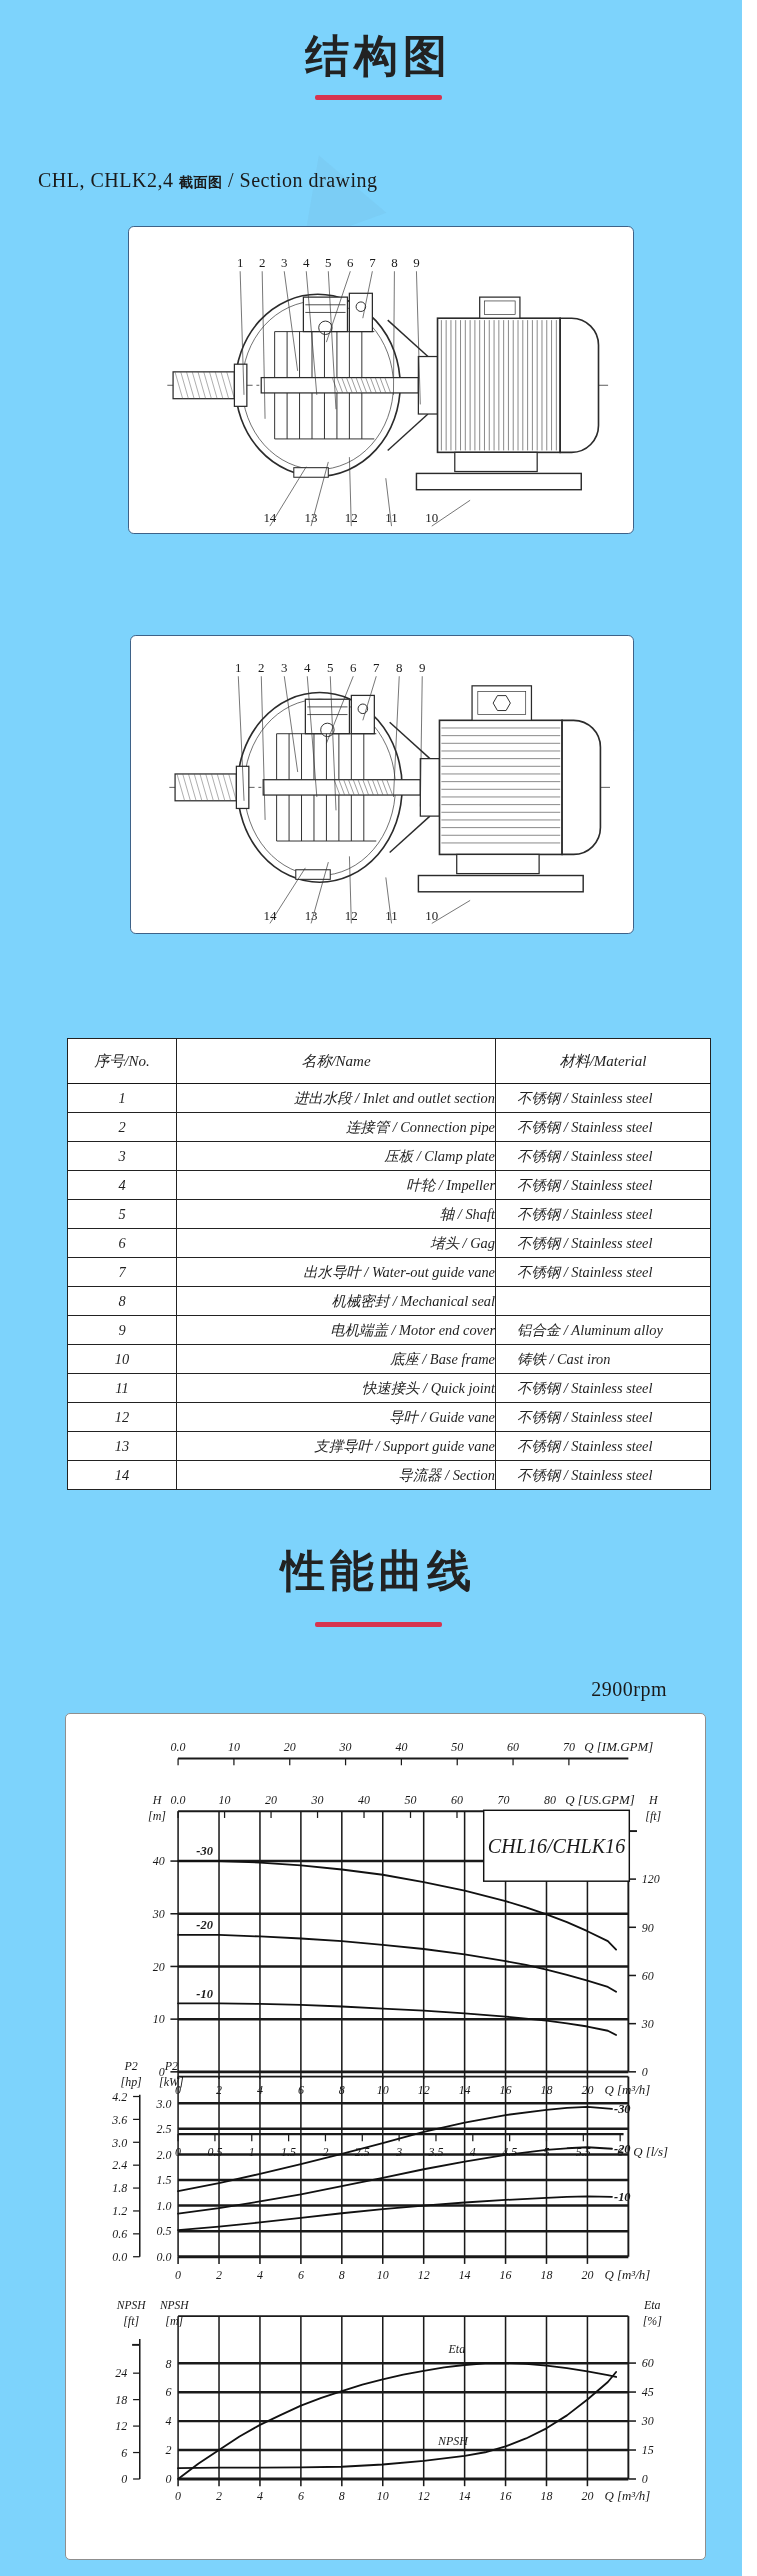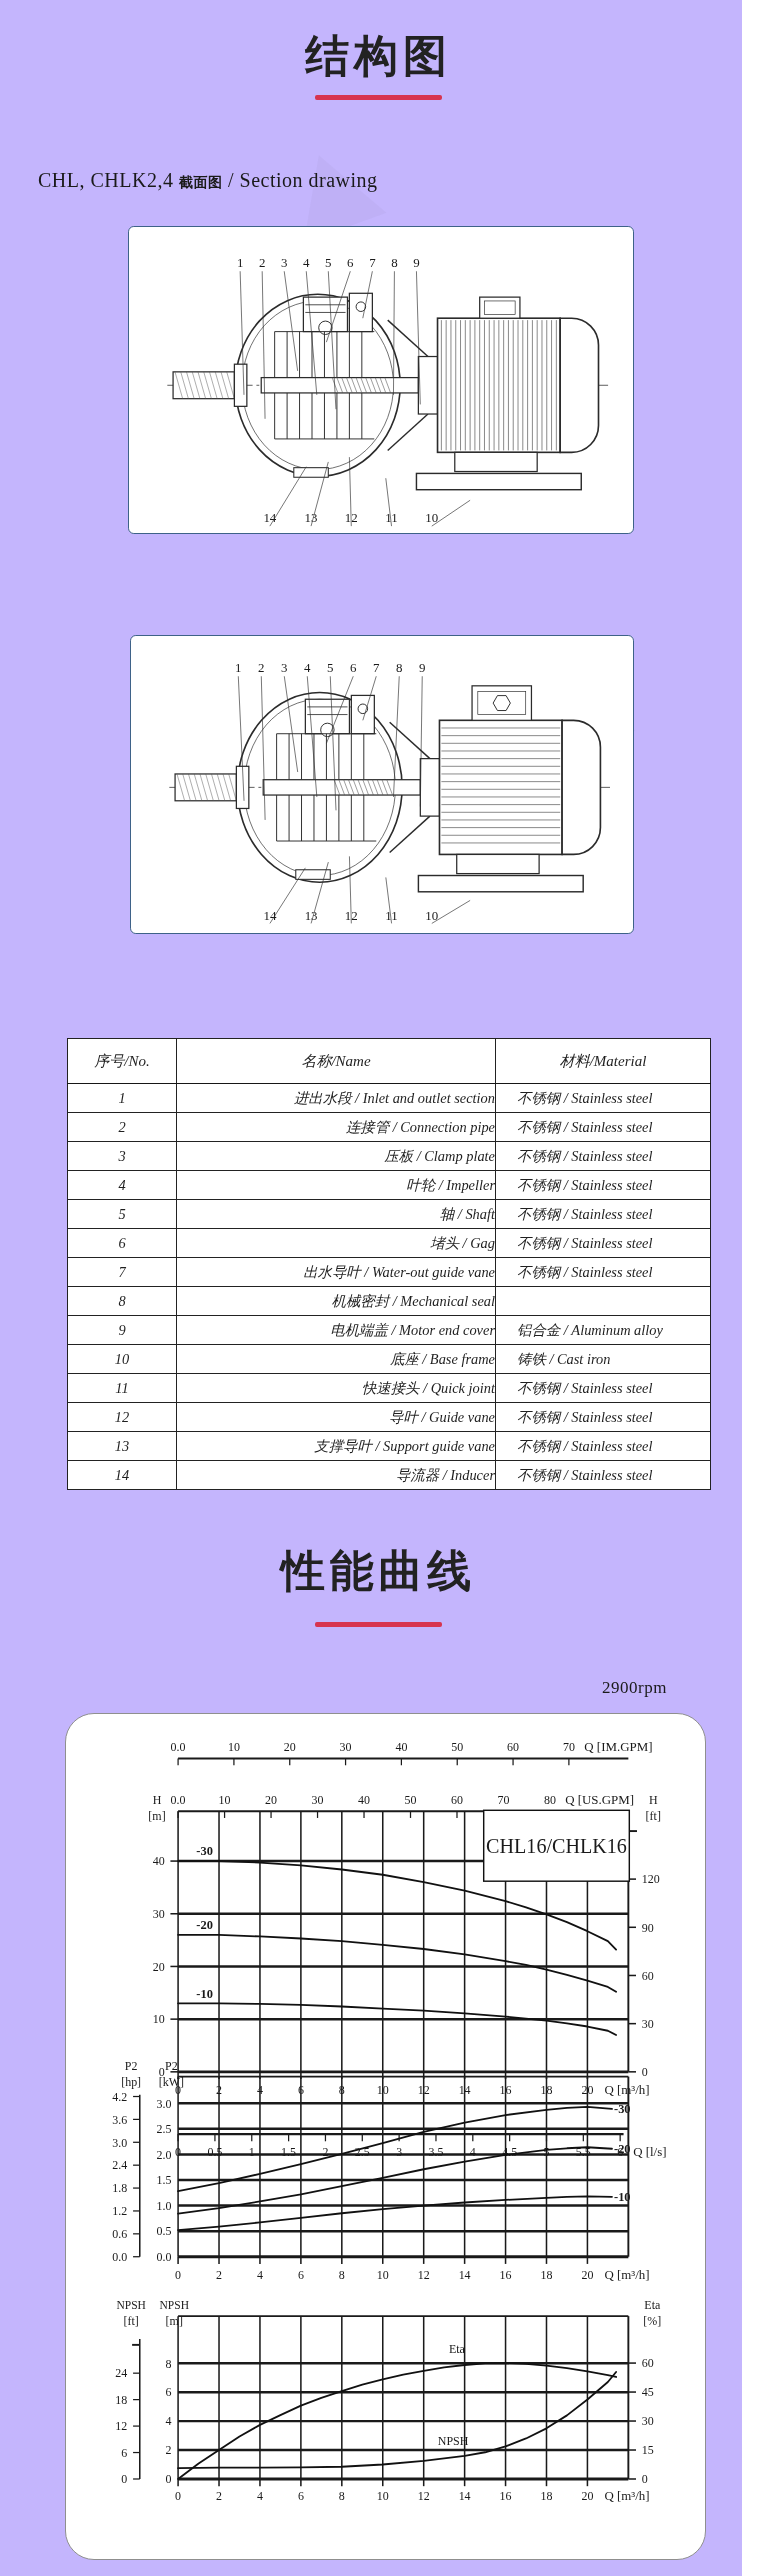--- a/index.html
+++ b/index.html
@@ -1,36 +1,36 @@
 <!DOCTYPE html>
 <html><head>
 <meta charset="utf-8">
 <style>
   html,body{margin:0;padding:0;background:#fff;}
-  .page{position:relative;width:742px;height:2576px;background:#c4b5fd;
+  .page{position:relative;width:742px;height:2576px;background:#7dd3fc;
         font-family:"Liberation Serif",serif;color:#1a1a1a;overflow:hidden;}
   .main-title{position:absolute;left:0;width:757px;text-align:center;
         font-family:"Liberation Sans",sans-serif;font-weight:bold;font-size:44px;
         letter-spacing:4.8px;color:#222;}
   .rule{position:absolute;height:4.8px;border-radius:1.9px;}
   .sect-head{position:absolute;left:38px;font-size:20px;letter-spacing:0.5px;white-space:nowrap;}
   .sect-head b{font-size:14px;}
   .draw-box{position:absolute;border:1.9px solid #3e6288;border-radius:5.8px;background:#fff;}
   .draw-box svg{display:block;}
   .mat-table{position:absolute;border-collapse:collapse;background:#fff;table-layout:fixed;font-style:italic;}
   .mat-table th,.mat-table td{border:1px solid #222;font-weight:normal;font-size:14.4px;
         padding:0;color:#1f1f1f;}
   .mat-table{border:1.9px solid #161616;}
   .mat-table th{height:44px;font-size:15px;border-bottom:1.5px solid #161616;text-align:center;}
   .mat-table td{height:28px;}
   .td-no{text-align:center;}
   .td-name{padding-left:40px !important;text-align:right;}
   .td-mat{padding-left:21px !important;text-align:left;margin-top:43px;}
-  .rpm{position:absolute;font-size:17px;letter-spacing:0.5px;}
-  .panel{position:absolute;border:1.9px solid #8f8f8f;border-radius:29px;background:#fff;}
+  .rpm{position:absolute;font-size:20px;letter-spacing:0.5px;}
+  .panel{position:absolute;border:1.9px solid #8f8f8f;border-radius:5px;background:#fff;font-style:italic;}
   .panel svg{display:block;}
   svg text{font-family:"Liberation Serif",serif;fill:#1a1a1a;}
   .wm{position:absolute;width:0;height:0;border-left:44px solid transparent;
       border-right:44px solid transparent;border-bottom:77px solid #555;opacity:.04;
       transform:rotate(-20deg);}
 </style>
 </head>
 <body>
 
 <div class="page">
@@ -341,21 +341,21 @@
           <td class="td-name">导叶 / Guide vane</td>
           <td class="td-mat">不锈钢 / Stainless steel</td>
         </tr>
         <tr>
           <td class="td-no">13</td>
           <td class="td-name">支撑导叶 / Support guide vane</td>
           <td class="td-mat">不锈钢 / Stainless steel</td>
         </tr>
         <tr>
           <td class="td-no">14</td>
-          <td class="td-name">导流器 / Inducer</td>
+          <td class="td-name">导流器 / Section</td>
           <td class="td-mat">不锈钢 / Stainless steel</td>
         </tr>
       </tbody>
   </table>
 
   <div class="main-title" style="top:1542px">性能曲线</div>
   <div class="rule" style="left: 315px; top: 1622px; width: 127px; background: rgb(215, 52, 79);"></div>
 
   <div class="rpm" style="top:1678px;right:75px">2900rpm</div>
 

